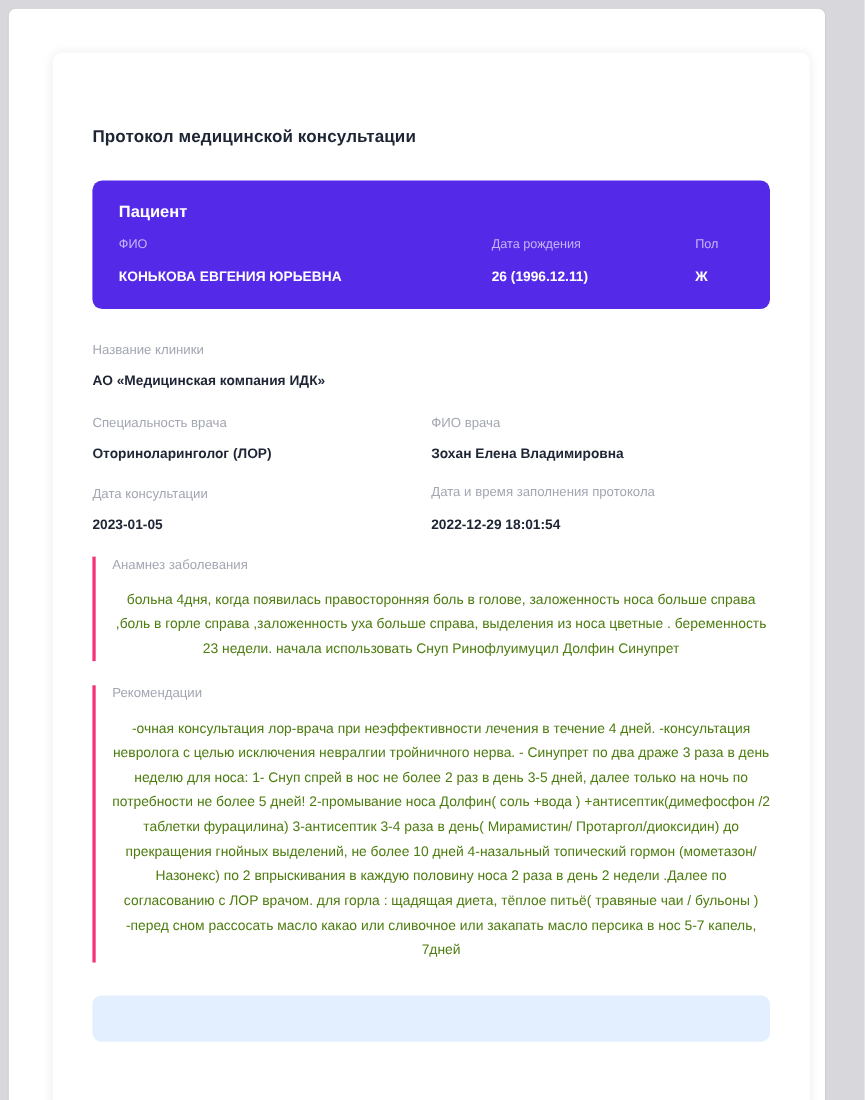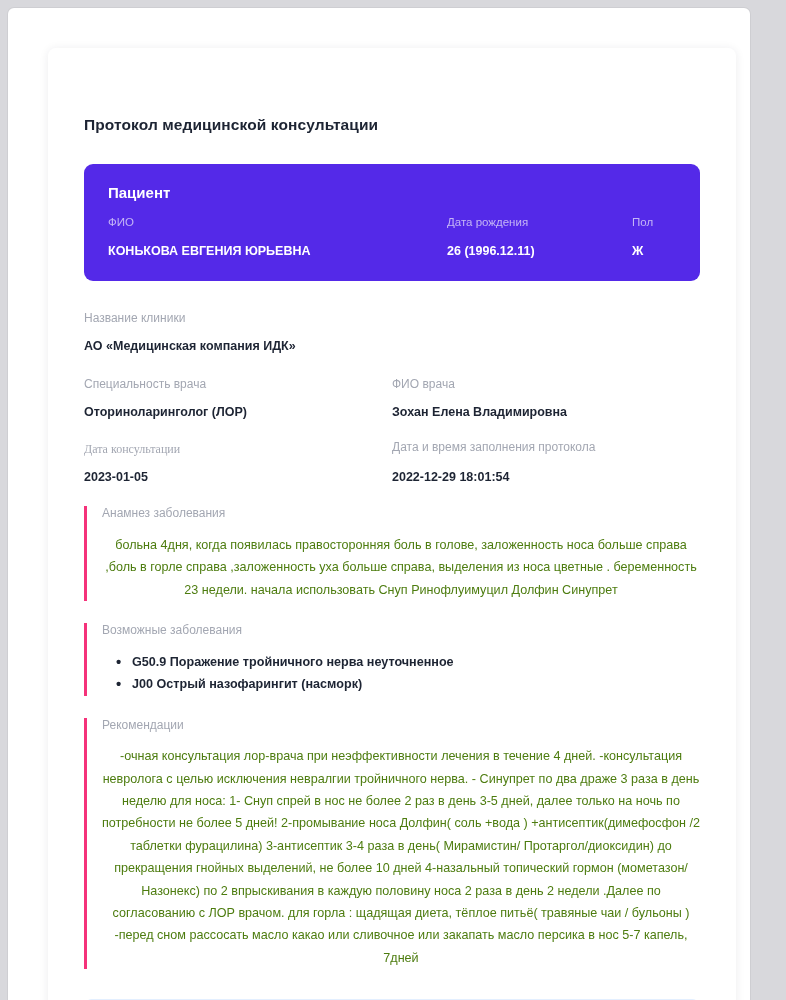--- a/index.html
+++ b/index.html
@@ -148,21 +148,21 @@
 
   .field-row {
     display: flex;
     margin-bottom: 20px;
     align-items: flex-end;
   }
   .field-row > .field-col { flex: 0 0 50%; padding-right: 16px; }
   .field-row > .field-col:last-child { padding-right: 0; }
   .field-row .f-label { margin-bottom: 11px; }
 
-  .dates-row .field-col:first-child .f-label { margin-bottom: 11px; font-family: Liberation Serif, serif; }
+  .dates-row .field-col:first-child .f-label { margin-bottom: 11px; }
   .dates-row .field-col:last-child  .f-label { margin-bottom: 13px; }
 
   
   .accent-section {
     border-left: 3px solid #f5327a;
     padding-left: 15px;
     margin-bottom: 22px;
     margin-top: 12px;
   }
   .accent-label {
@@ -270,27 +270,20 @@
         <div class="f-label">Дата и время заполнения протокола</div>
         <div class="f-value">2022-12-29 18:01:54</div>
       </div>
     </div>
 
     <div class="accent-section">
       <div class="accent-label">Анамнез заболевания</div>
       <div class="accent-body">больна 4дня, когда появилась правосторонняя боль в голове, заложенность носа больше справа ,боль в горле справа ,заложенность уха больше справа, выделения из носа цветные . беременность 23 недели. начала использовать Снуп Ринофлуимуцил Долфин Синупрет</div>
     </div>
 
-    <div class="accent-section">
-      <div class="accent-label">Возможные заболевания</div>
-      <ul class="dx-list">
-        <li>G50.9 Поражение тройничного нерва неуточненное</li>
-        <li>J00 Острый назофарингит (насморк)</li>
-      </ul>
-    </div>
 
     <div class="accent-section rec-block">
       <div class="accent-label">Рекомендации</div>
       <div class="accent-body">-очная консультация лор-врача при неэффективности лечения в течение 4 дней. -консультация невролога с целью исключения невралгии тройничного нерва. - Синупрет по два драже 3 раза в день неделю для носа: 1- Снуп спрей в нос не более 2 раз в день 3-5 дней, далее только на ночь по потребности не более 5 дней! 2-промывание носа Долфин( соль +вода ) +антисептик(димефосфон /2 таблетки фурацилина) 3-антисептик 3-4 раза в день( Мирамистин/ Протаргол/диоксидин) до прекращения гнойных выделений, не более 10 дней 4-назальный топический гормон (мометазон/ Назонекс) по 2 впрыскивания в каждую половину носа 2 раза в день 2 недели .Далее по согласованию с ЛОР врачом. для горла : щадящая диета, тёплое питьё( травяные чаи / бульоны ) -перед сном рассосать масло какао или сливочное или закапать масло персика в нос 5-7 капель, 7дней</div>
     </div>
 
     <div class="contact-panel">
       
       
     </div>

